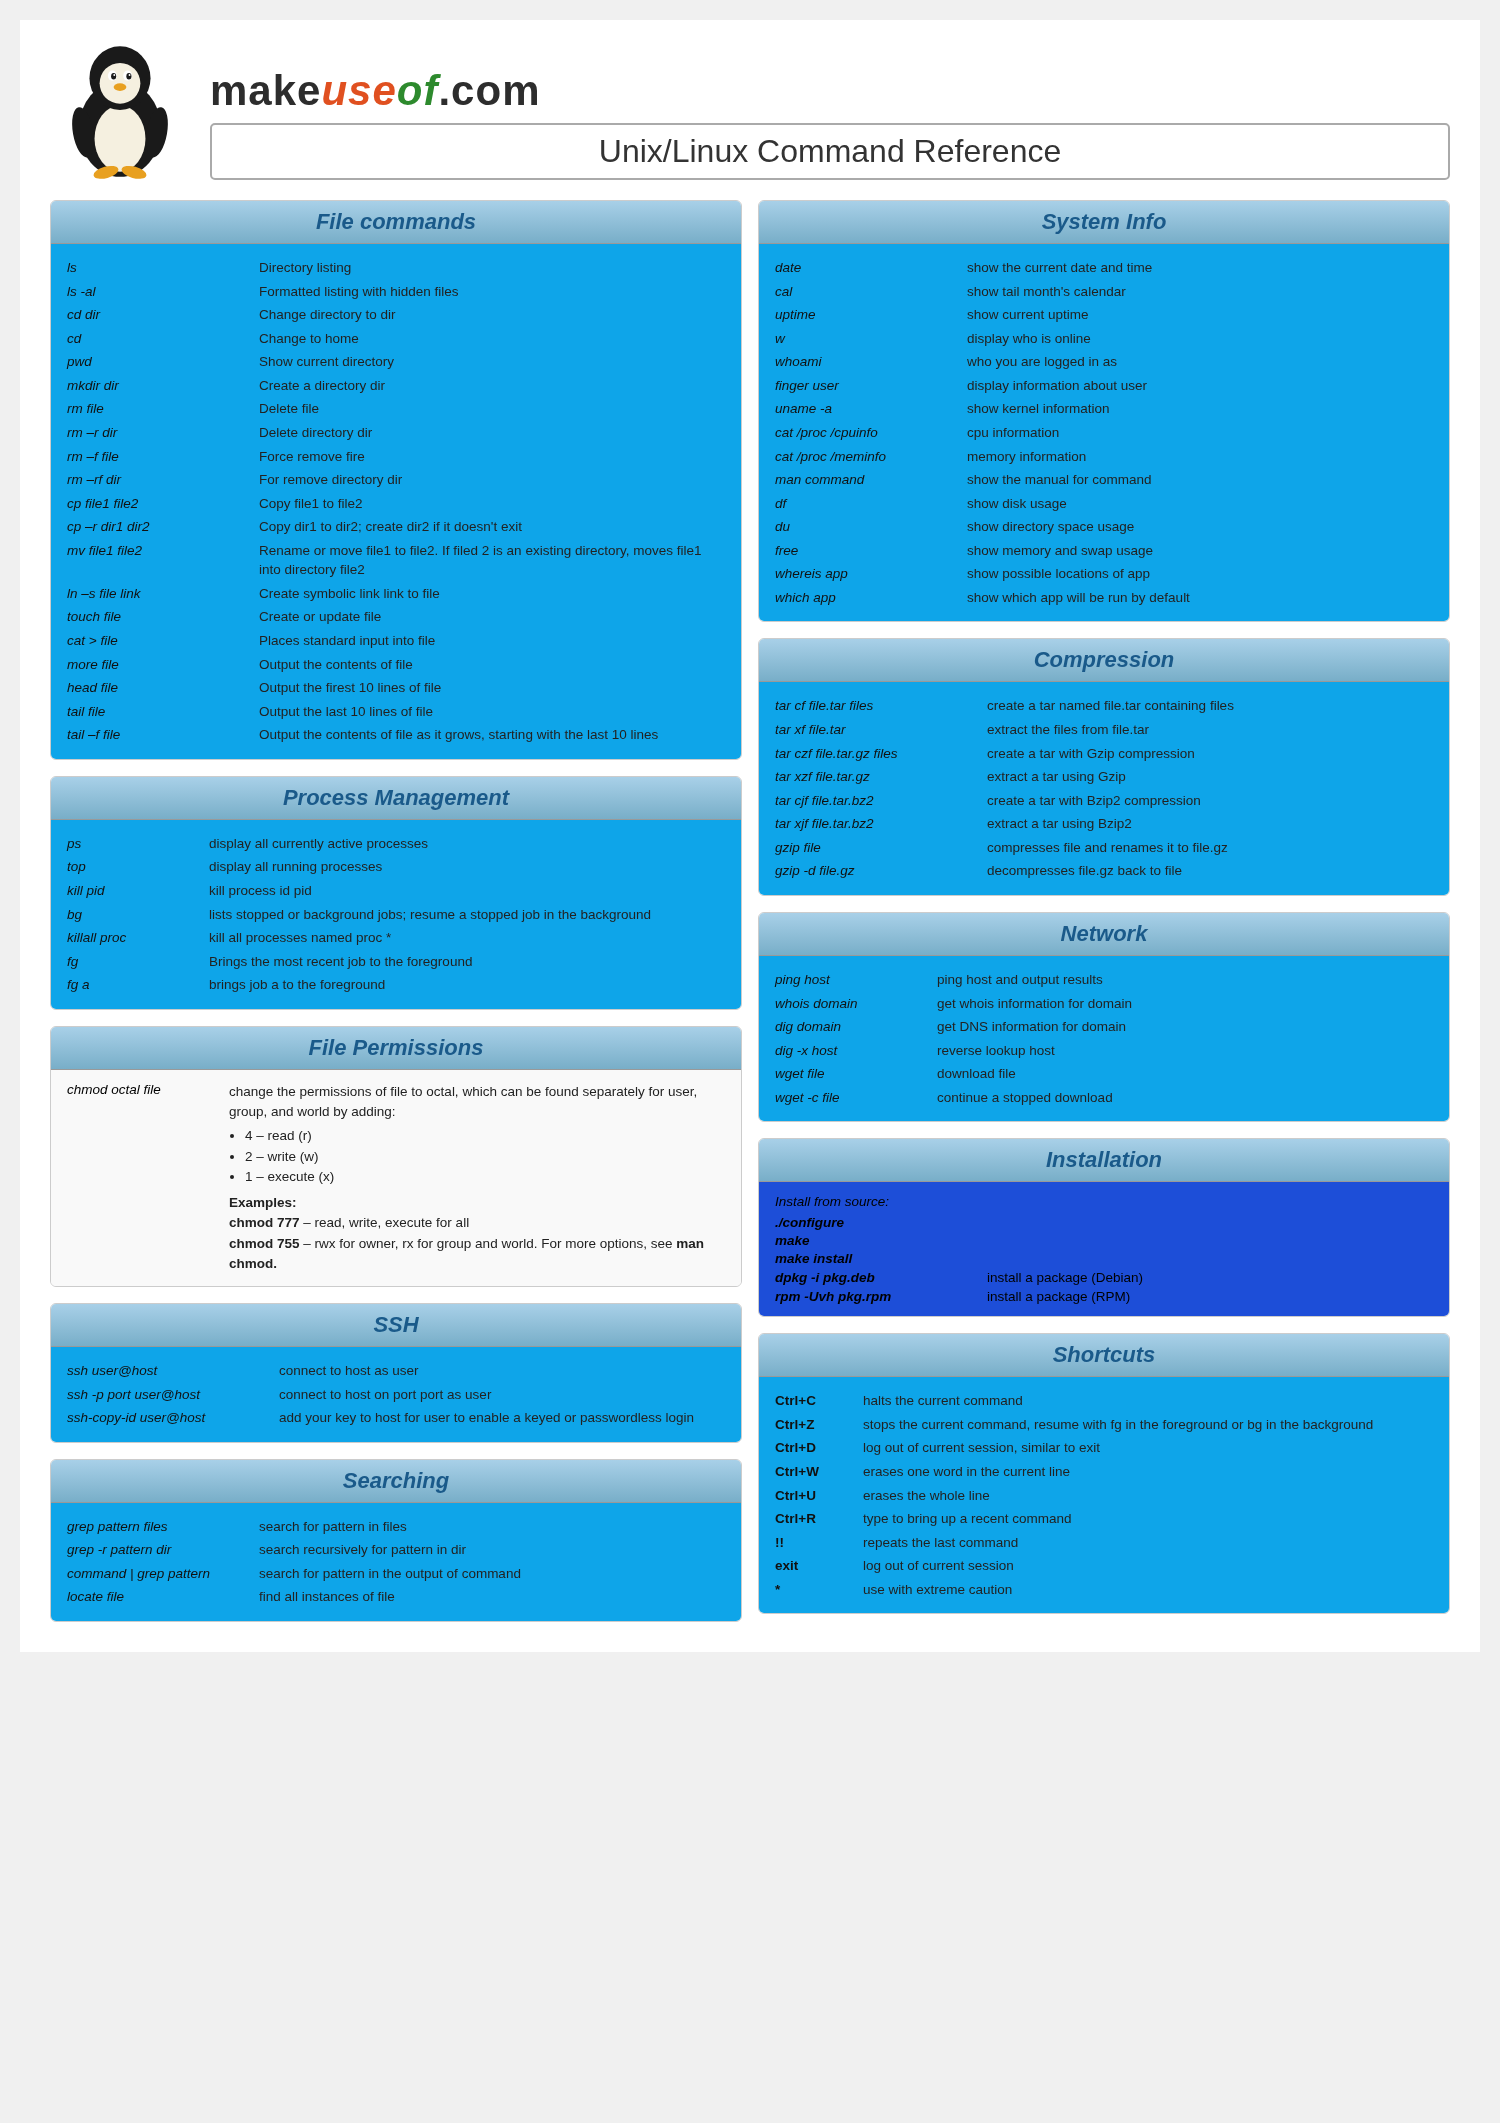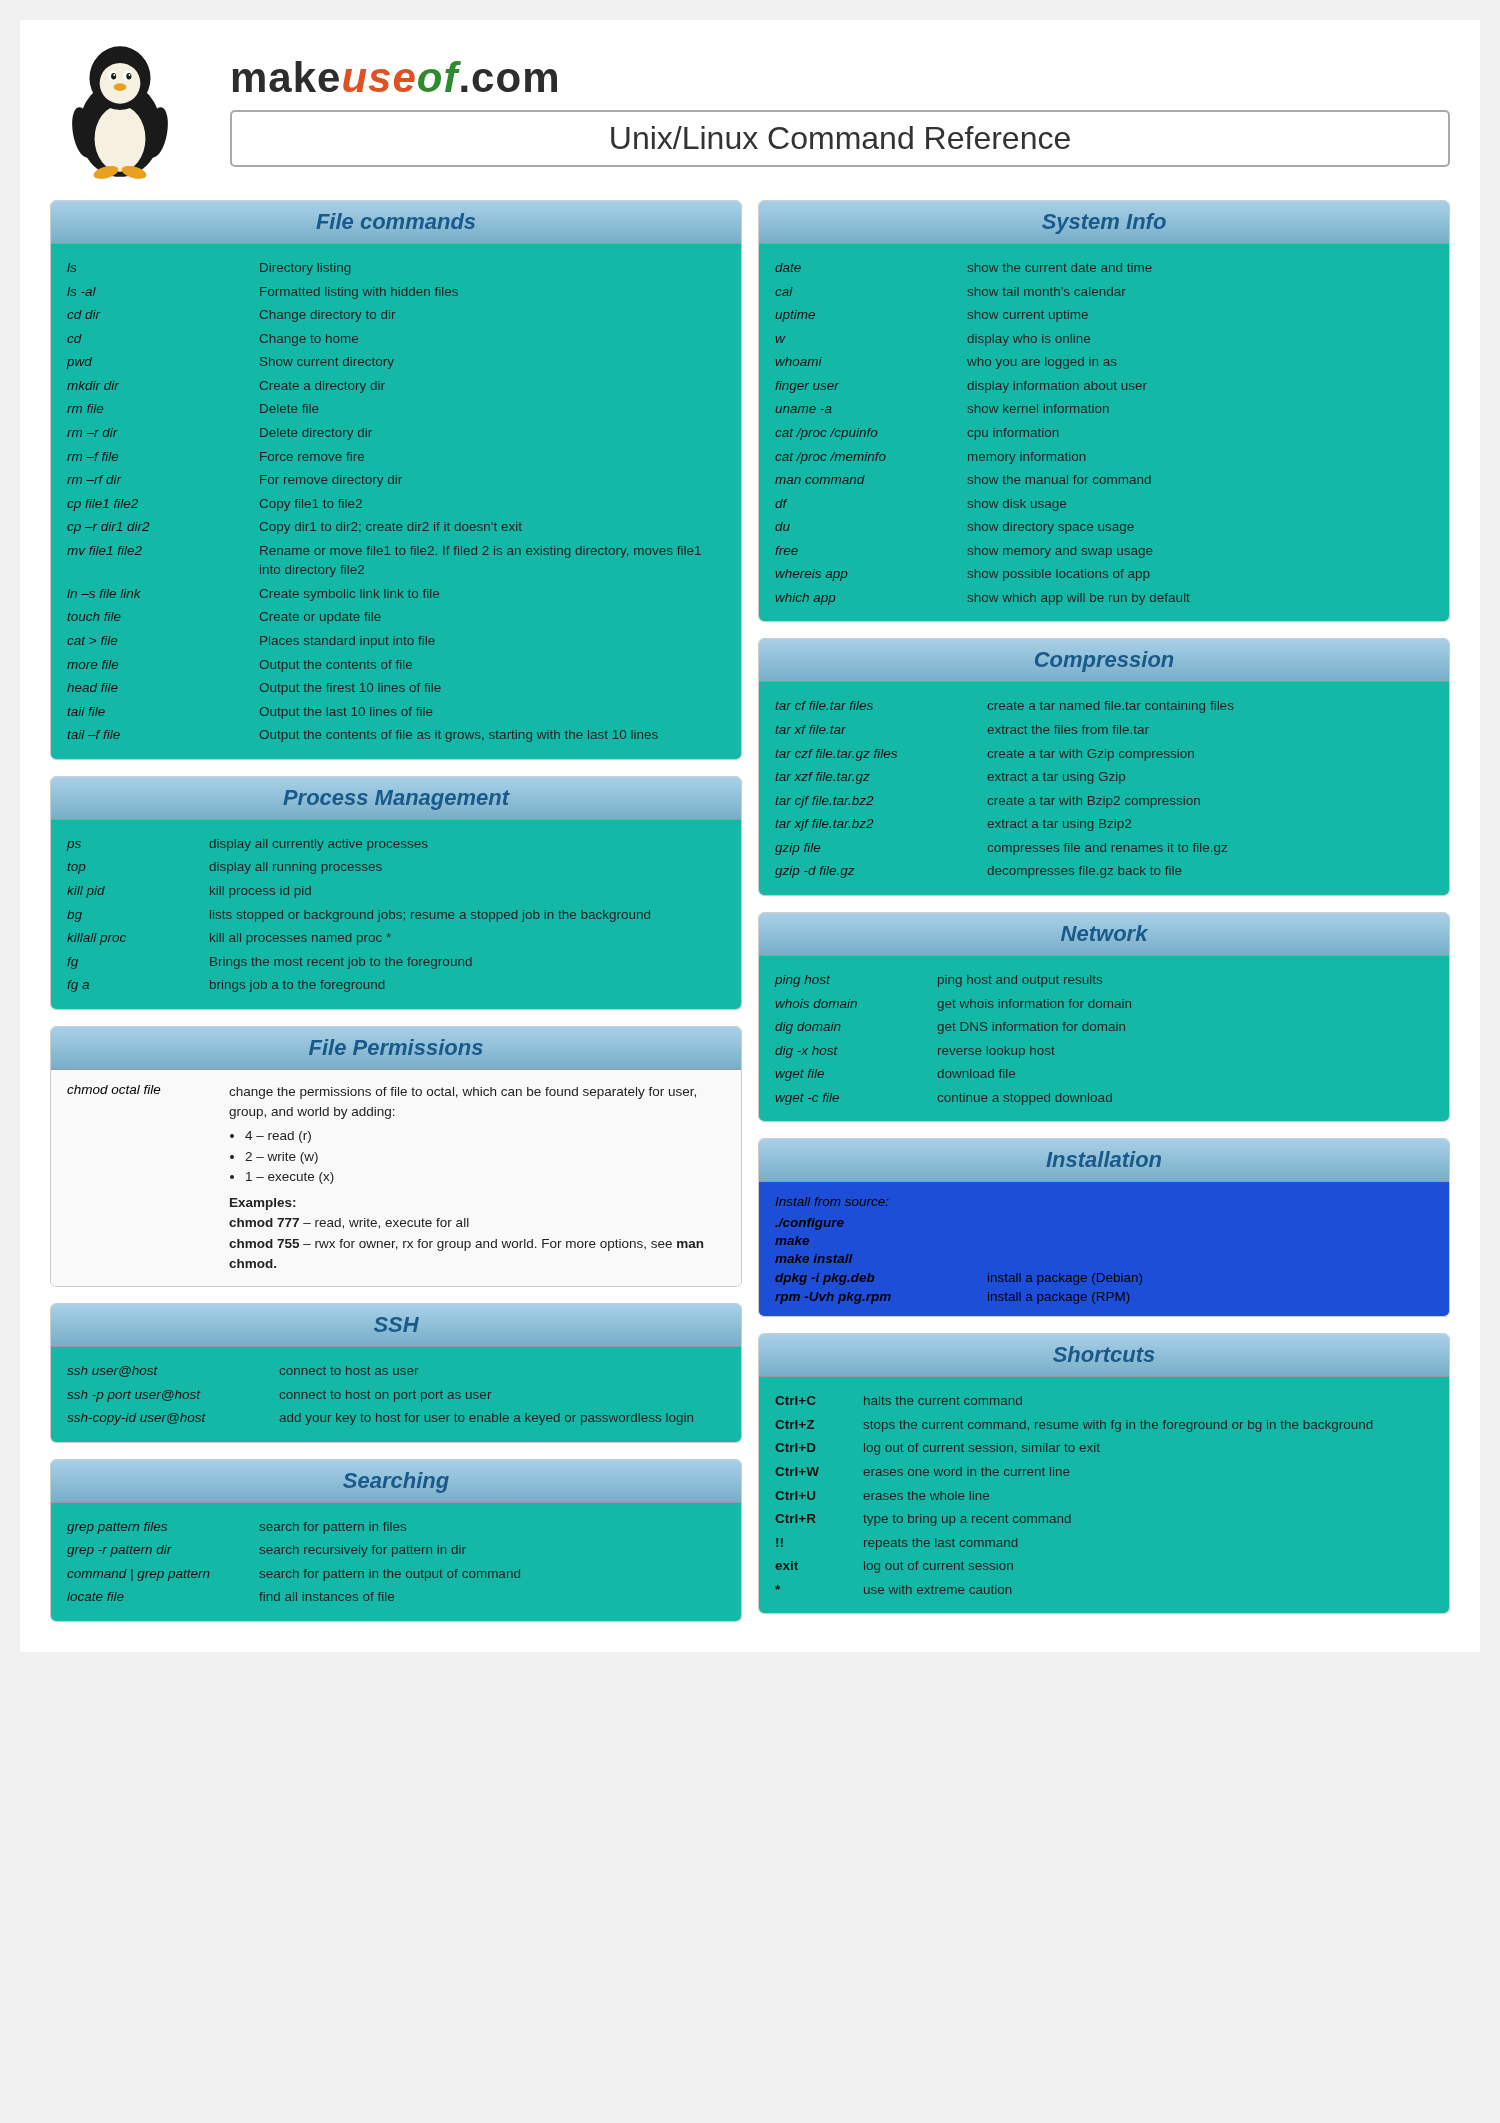--- a/index.html
+++ b/index.html
@@ -12,23 +12,22 @@
     }
     .page {
       background: white;
       width: 1460px;
       margin: 0 auto;
       padding: 20px 30px 30px;
     }
     
     .header {
       display: flex;
-      align-items: center;
+      align-items: flex-end;
       margin-bottom: 20px;
-      gap: 20px;
     }
     .tux-logo {
       width: 140px;
       height: 140px;
       margin-right: 20px;
       flex-shrink: 0;
     }
     .header-text {
       flex: 1;
     }
@@ -79,21 +78,21 @@
       padding: 8px 16px;
       text-align: center;
     }
     .section-header h2 {
       font-size: 22px;
       color: #1a5a8a;
       font-style: italic;
       font-weight: bold;
     }
     .section-body {
-      background: #14b8a6;
+      background: #0ea5e9;
       padding: 12px 16px;
     }
     
     .cmd-row {
       display: grid;
       grid-template-columns: 180px 1fr;
       gap: 4px 12px;
       padding: 2px 0;
       font-size: 13.5px;
       line-height: 1.45;

